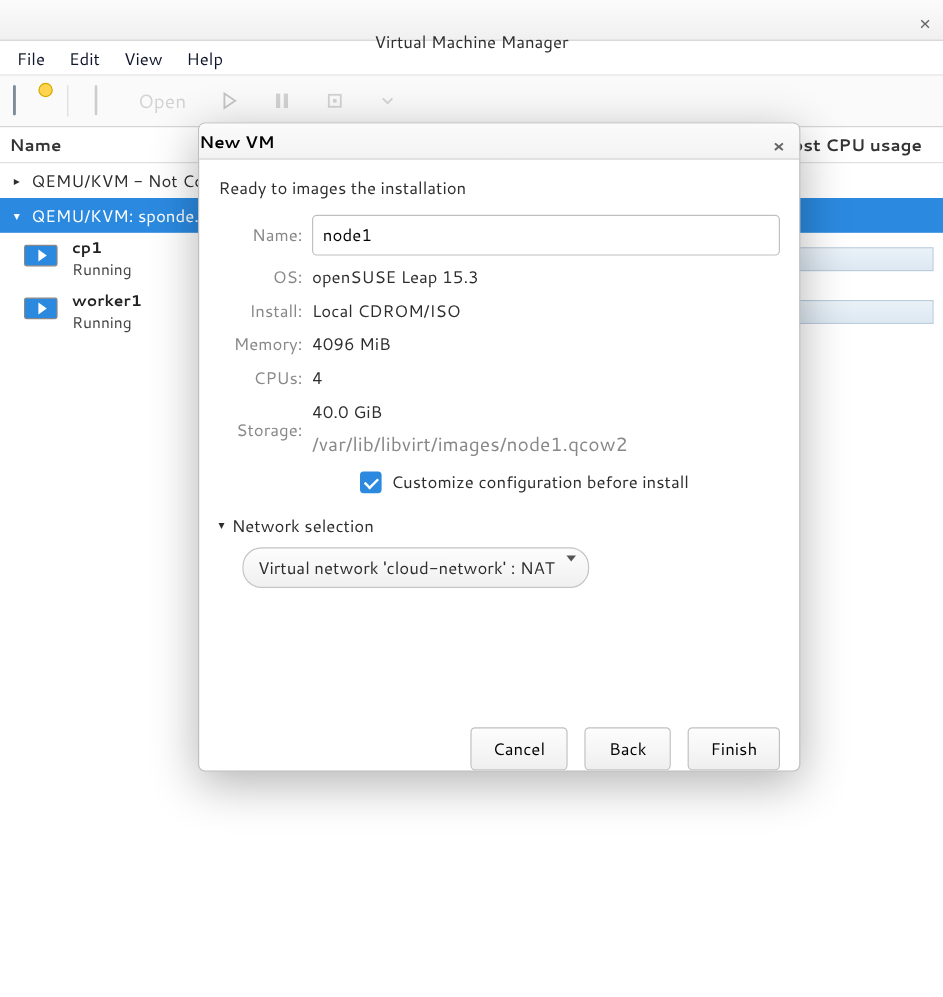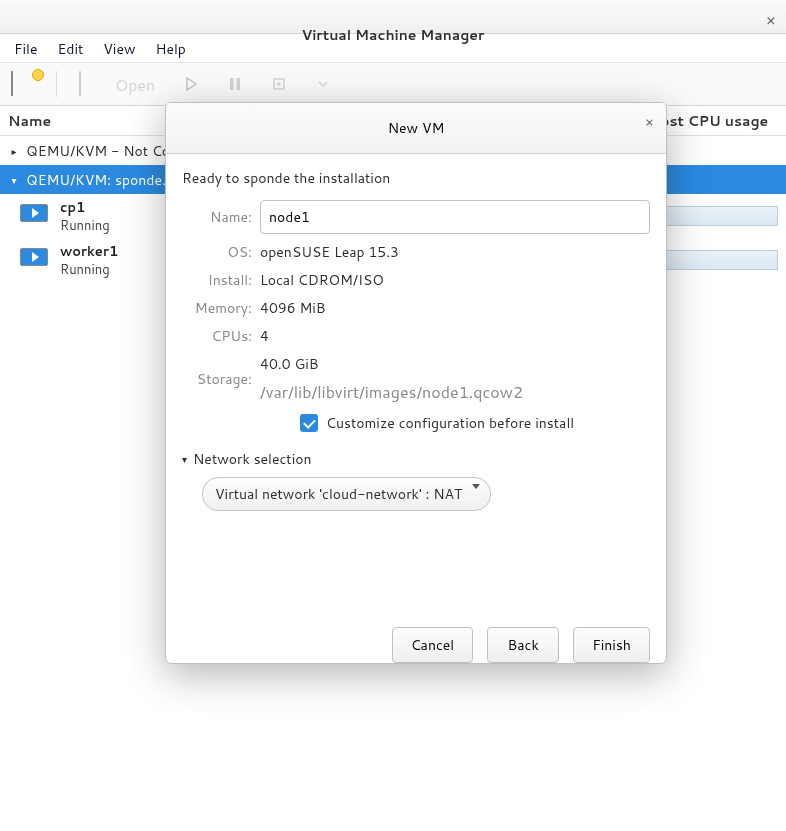--- a/index.html
+++ b/index.html
@@ -1,20 +1,20 @@
 <!DOCTYPE html>
 <html><head>
 <meta charset="utf-8">
 <style>
 * { margin: 0; padding: 0; box-sizing: border-box; font-family: "Cantarell", "Noto Sans", sans-serif; }
 body { width: 786px; height: 831px; background: #ffffff; position: relative; overflow: hidden; }
 
 .main-window { width: 100%; height: 100%; background: #fff; display: flex; flex-direction: column; }
 .titlebar { height: 34px; background: linear-gradient(#fbfbfb,#f0f0f0); border-bottom: 1px solid #d0d0d0; position: relative; display: flex; align-items: center; justify-content: center; }
-.titlebar-title { font-weight: 700; font-size: 14px; color: #2e2e2e; margin-top: 36px; }
+.titlebar-title { font-weight: 400; font-size: 14px; color: #2e2e2e; margin-top: 36px; }
 .titlebar-close { position: absolute; right: 10px; top: 8px; color: #666; font-size: 16px; cursor: pointer; }
 
 .menubar { height: 28px; display: flex; align-items: flex-end; padding: 0 6px; gap: 4px; color: #0f172a; font-size: 14px; }
 .menu-item { padding: 3px 8px; border-radius: 3px; cursor: pointer; }
 
 .toolbar { height: 44px; border-top: 1px solid #e5e5e5; border-bottom: 1px solid #d5d5d5; display: flex; align-items: center; padding: 0 10px; gap: 12px; background: #fafafa; }
 .tb-btn { width: 32px; height: 32px; display: flex; align-items: center; justify-content: center; border-radius: 4px; cursor: pointer; }
 .tb-sep { width: 1px; height: 26px; background: #ddd; margin: 0 2px; }
 .open-btn { display: flex; align-items: center; gap: 6px; padding: 4px 8px; color: #999; border-radius: 4px; }
 .dim { opacity: 0.4; }
@@ -36,21 +36,21 @@
 .monitor-icon { width: 30px; height: 24px; position: relative; }
 .monitor-icon .screen { width: 28px; height: 18px; border: 1px solid #888; background: #2b8ae0; border-radius: 2px; }
 .monitor-icon .stand { width: 10px; height: 4px; background: #888; margin: 1px auto 0; }
 .monitor-icon.new .screen { background: #2b8ae0; }
 .monitor-icon.new::after { content: ""; position: absolute; top: -3px; right: -3px; width: 10px; height: 10px; background: #ffd54f; border-radius: 50%; border: 1px solid #d6a800; }
 .monitor-icon.play .screen { display: flex; align-items: center; justify-content: center; }
 .monitor-icon.play .screen::after { content: ""; border-left: 7px solid #fff; border-top: 5px solid transparent; border-bottom: 5px solid transparent; margin-left: 2px; }
 .monitor-icon.gray .screen { background: #bbb; }
 
 .dialog-backdrop { position: absolute; left: 165px; top: 102px; width: 502px; background: #fff; border: 1px solid #bfbfbf; box-shadow: 0 10px 40px rgba(0,0,0,0.3); border-radius: 6px; overflow: hidden; }
-.dlg-title { height: 51px; display: flex; align-items: center; justify-content: center; font-weight: 400; font-size: 14px; position: relative; border-bottom: 1px solid #d0d0d0; background: linear-gradient(#fbfbfb,#f3f3f3); }
+.dlg-title { height: 30px; display: flex; align-items: center; font-weight: 700; font-size: 14px; position: relative; border-bottom: 1px solid #d0d0d0; background: linear-gradient(#fbfbfb,#f3f3f3); }
 .dlg-close { position: absolute; right: 12px; top: 9px; color: #666; cursor: pointer; }
 
 .dlg-banner { background: #0d7ba8; color: #fff; padding: 10px 14px; display: flex; gap: 12px; align-items: center; }
 .banner-icon { width: 40px; height: 34px; position: relative; }
 .banner-icon .screen { width: 38px; height: 26px; border: 1px solid #2d4d5e; background: #1b9dd6; border-radius: 2px; display: flex; align-items: center; justify-content: center; }
 .banner-icon .screen::after { content: ""; border-left: 9px solid #fff; border-top: 6px solid transparent; border-bottom: 6px solid transparent; margin-left: 2px; }
 .banner-icon .stand { width: 14px; height: 4px; background: #2d4d5e; margin: 1px auto 0; }
 .banner-icon::before { content: ""; position: absolute; top: -4px; right: -4px; width: 12px; height: 12px; background: #ffe24b; border-radius: 50%; border: 1px solid #caa300; }
 .banner-title { font-size: 17px; color: #fff; }
 .banner-sub { font-size: 13px; color: #9fd8ef; }
@@ -167,21 +167,21 @@
 </div>
 
 <div class="dialog-backdrop">
   <div class="dlg-title">
     <span>New VM</span>
     <span class="dlg-close">×</span>
   </div>
 
 
   <div class="dlg-body">
-    <div class="ready-line">Ready to sponde the installation</div>
+    <div class="ready-line">Ready to images the installation</div>
 
     <div class="form-grid">
       <span class="lbl">Name:</span>
       <input class="name-input" value="node1" style="">
 
       <span class="lbl">OS:</span>
       <span>openSUSE Leap 15.3</span>
 
       <span class="lbl">Install:</span>
       <span>Local CDROM/ISO</span>

